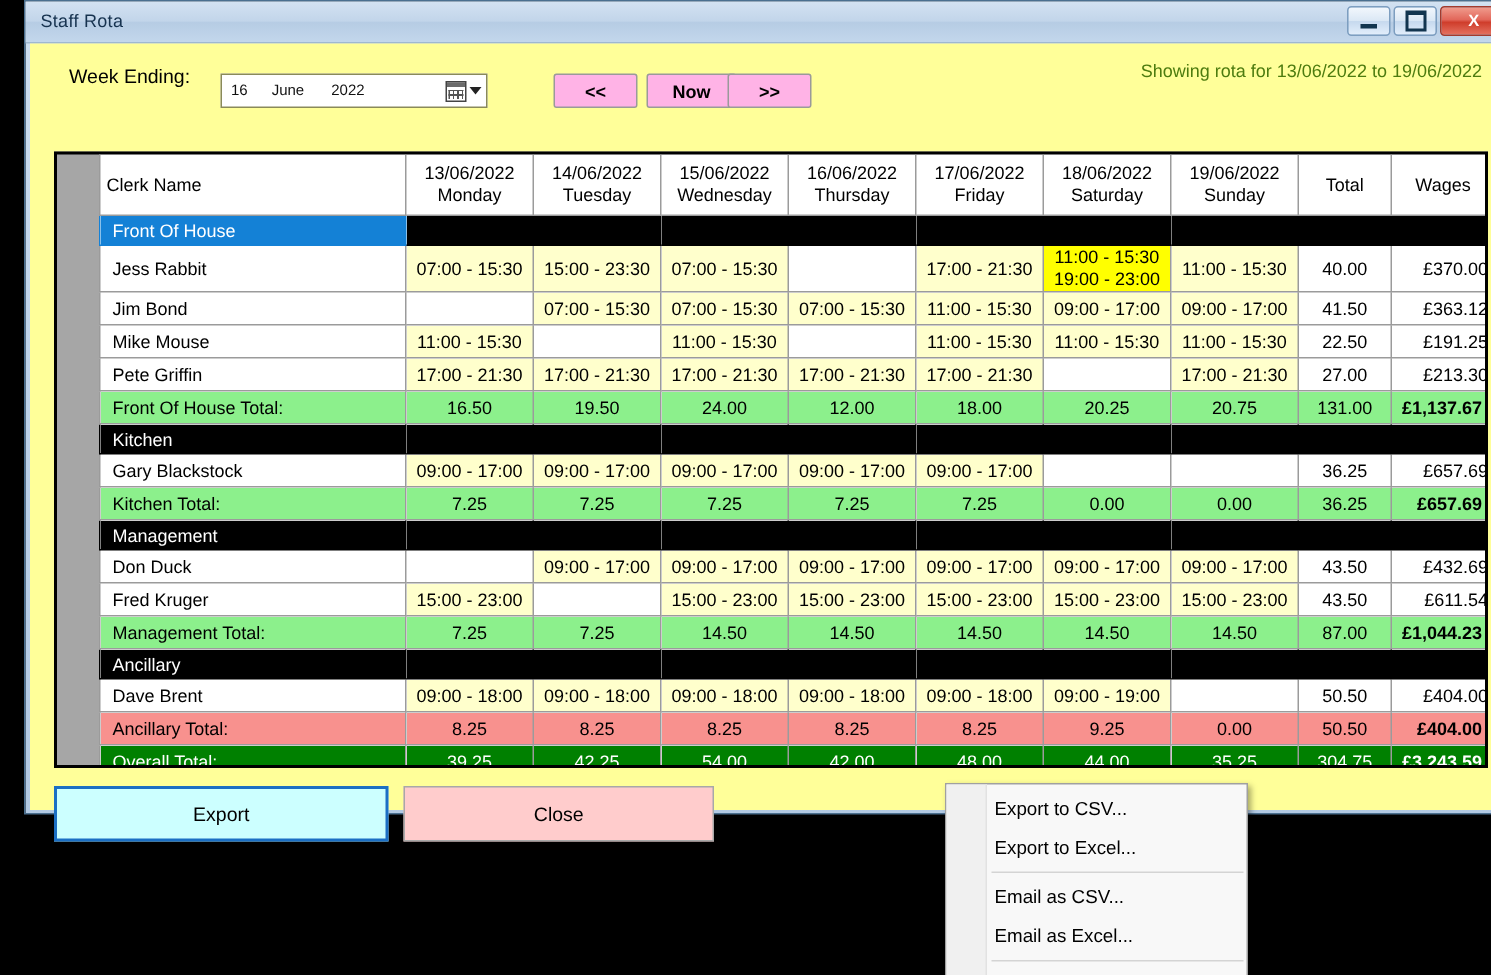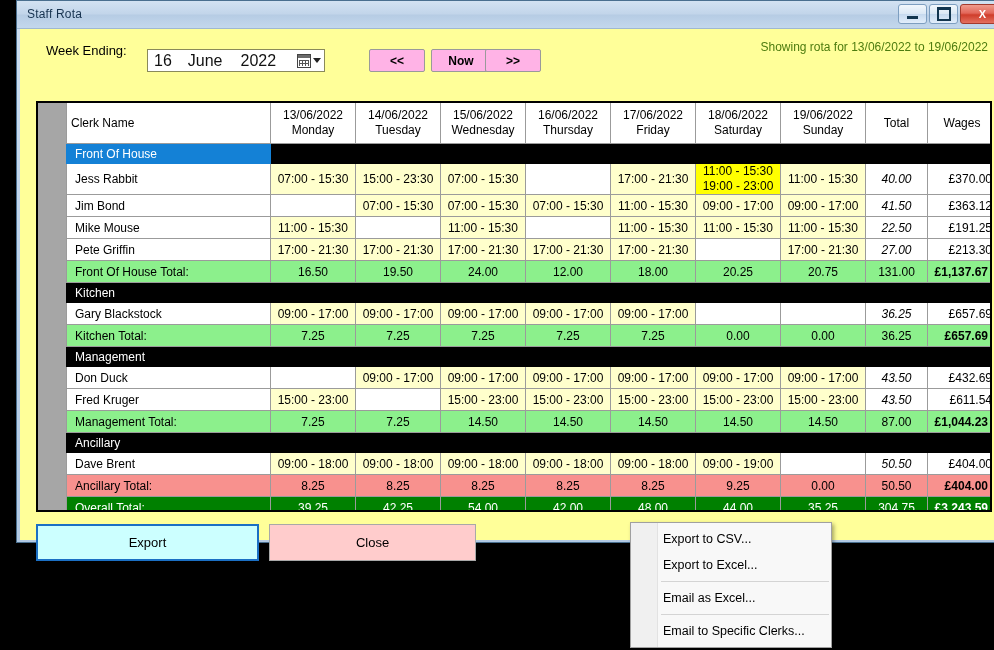--- a/index.html
+++ b/index.html
@@ -80,21 +80,21 @@
   }
   #datebox {
     position: absolute; left: 127px; top: 39px;
     transform: translateY(-19px);
     width: 178px; height: 23px;
     box-sizing: border-box;
     background: #ffffff;
     border: 1px solid #8a8a5a;
     display: flex; align-items: center;
   }
-  #datebox .seg { font-size: 16px; color:#111; }
+  #datebox .seg { font-size: 10px; color:#111; }
   #dp-day { margin-left: 6px; }
   #dp-month { margin-left: 16px; }
   #dp-year { margin-left: 18px; }
   #dp-cal {
     margin-left: auto; margin-right: 3px;
     display: flex; align-items: center; gap: 2px;
   }
   .cal-glyph {
     width: 12px; height: 12px;
     border: 1px solid #444;
@@ -169,21 +169,21 @@
   tr.r-emp td { height: 21px; }
   tr.r-emp td.c-name { text-align: left; padding-left: 8px; background:#ffffff; }
   td.c-shift {
     text-align: center;
     background: #ffffcc;
     font-size: 11px;
   }
   td.c-shift.empty { background: #ffffff; }
   td.c-shift.hot { background: #ffff00; line-height: 15px; padding: 0; }
   td.c-shift.hot span { display:block; }
-  td.c-num  { text-align: center; background:#ffffff;font-style:italic; }
+  td.c-num  { text-align: center; background:#ffffff; }
   td.c-wage { text-align: right; padding-right: 8px; background:#ffffff; }
 
   tr.r-group td {
     background: #000000;
     color: #ffffff;
     height: 19px;
     border-color: #000000;
   }
   tr.r-group td.c-name { text-align:left; padding-left: 8px; }
   tr.r-group.selected td.c-name {
@@ -543,18 +543,19 @@
         <div class="fbtn" id="btn-close">Close</div>
       </div>
 
     </div>
   </div>
 
   <div id="ctxmenu">
       <div class="mi">Export to CSV...</div>
       <div class="mi">Export to Excel...</div>
       <div class="msep"></div>
+      <div class="mi">Email as CSV...</div>
       <div class="mi">Email as Excel...</div>
       <div class="msep"></div>
       <div class="mi">Email to Specific Clerks...</div>
     </div>
 
 </div>
 
 </body></html>

